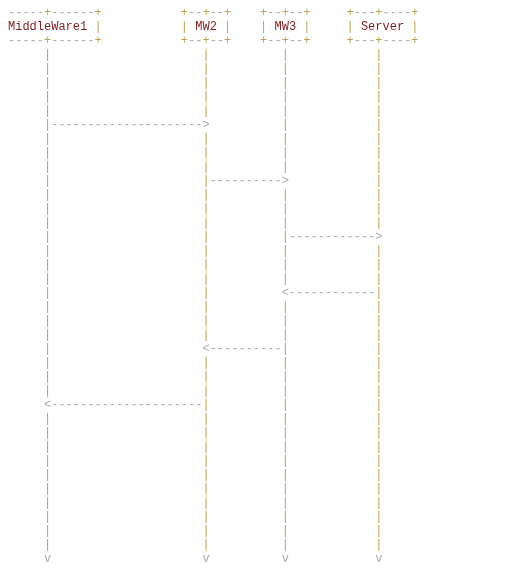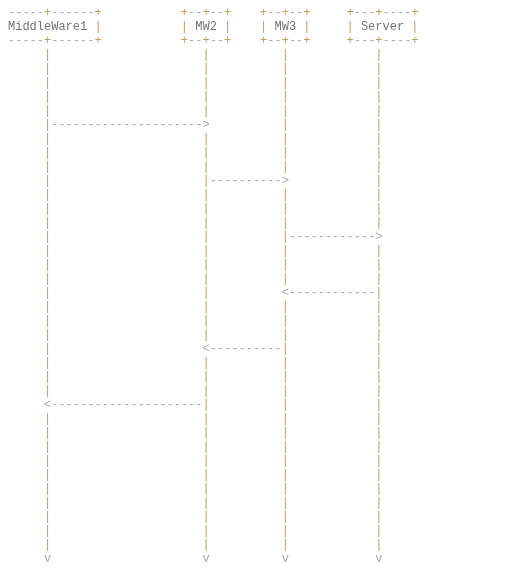--- a/index.html
+++ b/index.html
@@ -14,21 +14,21 @@
     margin: 0;
     padding: 6px 8px;
     font-family: Consolas, "Courier New", monospace;
     font-size: 12px;
     line-height: 14px;
     white-space: pre;
     color: #333333;
   }
   pre.diagram .d { color: #aaaaaa; } 
   pre.diagram .p { color: #c0a050; } 
-  pre.diagram .t { color: #737373; } 
+  pre.diagram .t { color: #7f1d1d; } 
 </style>
 </head>
 <body>
 
 <pre class="diagram"><span class="d">-----</span><span class="p">+</span><span class="d">------</span><span class="p">+</span>           <span class="p">+</span><span class="d">--</span><span class="p">+</span><span class="d">--</span><span class="p">+</span>    <span class="p">+</span><span class="d">--</span><span class="p">+</span><span class="d">--</span><span class="p">+</span>     <span class="p">+</span><span class="d">---</span><span class="p">+</span><span class="d">----</span><span class="p">+</span>   
 <span class="t">MiddleWare1</span> <span class="p">|</span>           <span class="p">|</span> <span class="t">MW2</span> <span class="p">|</span>    <span class="p">|</span> <span class="t">MW3</span> <span class="p">|</span>     <span class="p">|</span> <span class="t">Server</span> <span class="p">|</span>   
 <span class="d">-----</span><span class="p">+</span><span class="d">------</span><span class="p">+</span>           <span class="p">+</span><span class="d">--</span><span class="p">+</span><span class="d">--</span><span class="p">+</span>    <span class="p">+</span><span class="d">--</span><span class="p">+</span><span class="d">--</span><span class="p">+</span>     <span class="p">+</span><span class="d">---</span><span class="p">+</span><span class="d">----</span><span class="p">+</span>   
      <span class="p">|</span>                     <span class="p">|</span>          <span class="p">|</span>            <span class="p">|</span>        
      <span class="p">|</span>                     <span class="p">|</span>          <span class="p">|</span>            <span class="p">|</span>        
      <span class="p">|</span>                     <span class="p">|</span>          <span class="p">|</span>            <span class="p">|</span>        

